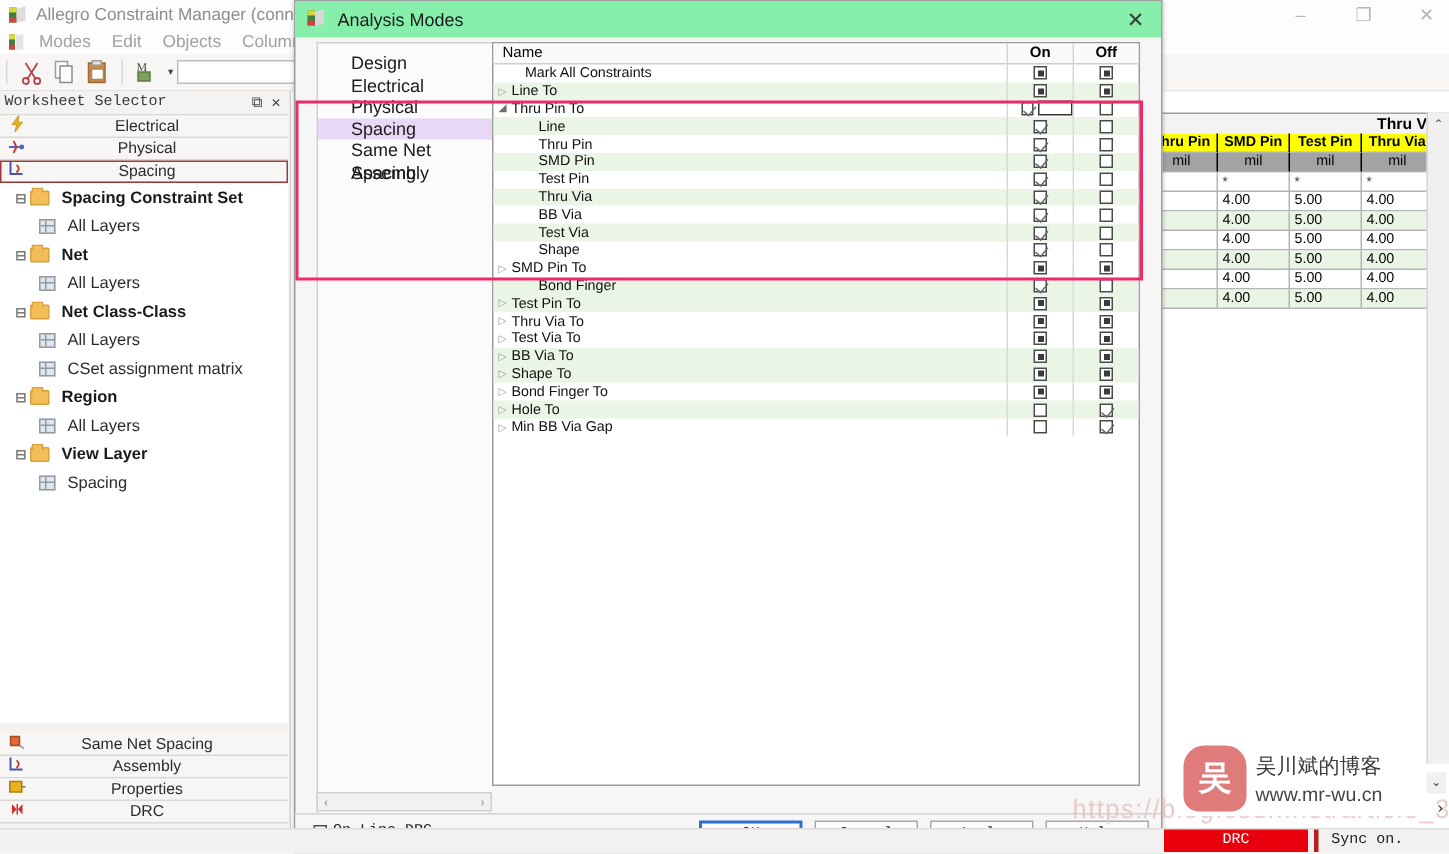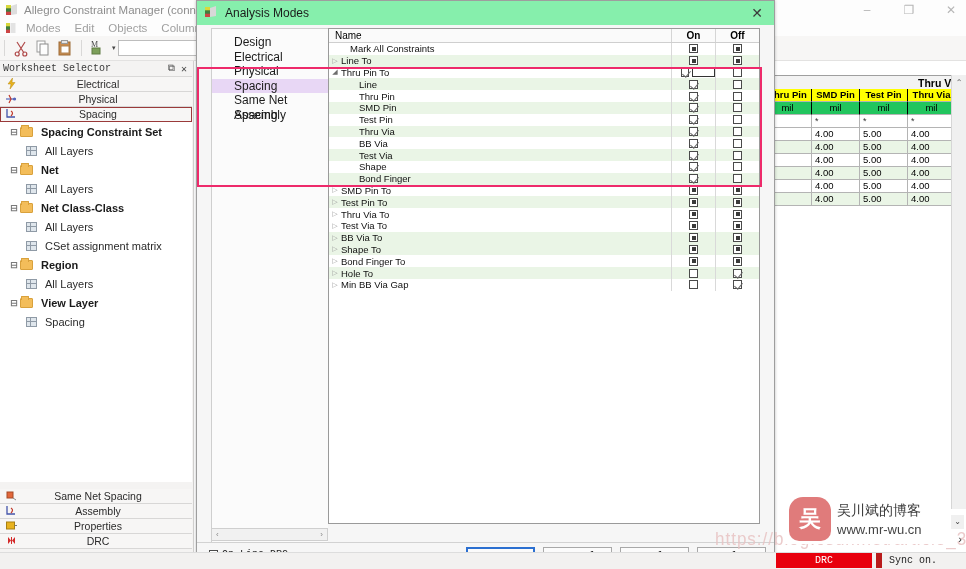--- a/index.html
+++ b/index.html
@@ -120,21 +120,21 @@
     height:14px; line-height:14px; text-align:center; font-weight:bold; font-size:10.5px;
     background:#f3f3f3; border:1px solid #9f9f9f; border-bottom:none;
   }
   .sh-row { display:flex; }
   .sh-cell {
     width:48px; height:13px; line-height:12px; text-align:center;
     border-right:1px solid #b4b4b4; border-bottom:1px solid #b4b4b4;
     font-size:9.5px; overflow:hidden; background:#fff;
   }
   .sh-cell.hdr { background:#ffff00; font-weight:bold; font-size:9.5px; border-right:1px solid #000;}
-  .sh-cell.unit { background:#22c55e; font-style:normal; font-size:9.5px; border-right:1px solid #000;}
+  .sh-cell.unit { background:#a3a3a3; font-style:normal; font-size:9.5px; border-right:1px solid #000;}
   .sh-cell.star { background:#ffffff; font-size:9px; text-align:left; padding-left:3px; color:#333;}
   .sh-cell.val { text-align:left; padding-left:3px; }
   .sh-row.alt .sh-cell.val { background:#eaf5e6; }
   #sheet-scroll {
     position:absolute; right:0; top:14px; width:15px; bottom:60px; background:#f0f0f0; border-left:1px solid #d6d6d6;
   }
   .scroll-arrow { height:15px; text-align:center; font-size:8px; color:#555; line-height:15px; background:#f0f0f0;}
 
   
   #dialog {
@@ -226,21 +226,21 @@
     display:flex; align-items:stretch; border-top:1px solid #ddd;
   }
   #sb-drc {
     position:absolute; left:776px; bottom:1px; width:96px; height:15px;
     background:#e8000d; color:#fff; font-family:"Liberation Mono", monospace; font-size:10px;
     display:flex; align-items:center; justify-content:center;
   }
   #sb-sync {
     position:absolute; left:876px; bottom:1px; width:68px; height:15px;
     background:#f2f1f0; color:#222; font-family:"Liberation Mono", monospace; font-size:10px;
-    display:flex; align-items:center; justify-content:center; border-left:6px solid #b91c1c;
+    display:flex; align-items:center; justify-content:center; border-left:3px solid #b91c1c;
   }
   #sb-right-arrow {
     position:absolute; right:4px; bottom:24px; font-size:11px; color:#333;
   }
   #sheet-vscroll-bottom {
     position:absolute; right:2px; bottom:40px; width:13px; height:14px;
     background:#f0f0f0; text-align:center; font-size:8px; line-height:14px; color:#444;
   }
 </style>
 </head>
@@ -711,42 +711,42 @@
                 <span class="arrow" style="margin-left: 18px;"></span>
                 <span class="txt">Shape</span>
               </div>
               <div class="cb">
                 <span class="box check"></span>
               </div>
               <div class="cb">
                 <span class="box "></span>
               </div>
             </div>
+            <div class="lrow">
+              <div class="nm">
+                <span class="arrow" style="margin-left: 0px;">▷</span>
+                <span class="txt">SMD Pin To</span>
+              </div>
+              <div class="cb">
+                <span class="box square"></span>
+              </div>
+              <div class="cb">
+                <span class="box square"></span>
+              </div>
+            </div>
             <div class="lrow alt">
               <div class="nm">
                 <span class="arrow" style="margin-left: 18px;"></span>
                 <span class="txt">Bond Finger</span>
               </div>
               <div class="cb">
                 <span class="box check"></span>
               </div>
               <div class="cb">
                 <span class="box "></span>
-              </div>
-            </div>
-            <div class="lrow">
-              <div class="nm">
-                <span class="arrow" style="margin-left: 0px;">▷</span>
-                <span class="txt">SMD Pin To</span>
-              </div>
-              <div class="cb">
-                <span class="box square"></span>
-              </div>
-              <div class="cb">
-                <span class="box square"></span>
               </div>
             </div>
             <div class="lrow alt">
               <div class="nm">
                 <span class="arrow" style="margin-left: 0px;">▷</span>
                 <span class="txt">Test Pin To</span>
               </div>
               <div class="cb">
                 <span class="box square"></span>
               </div>

